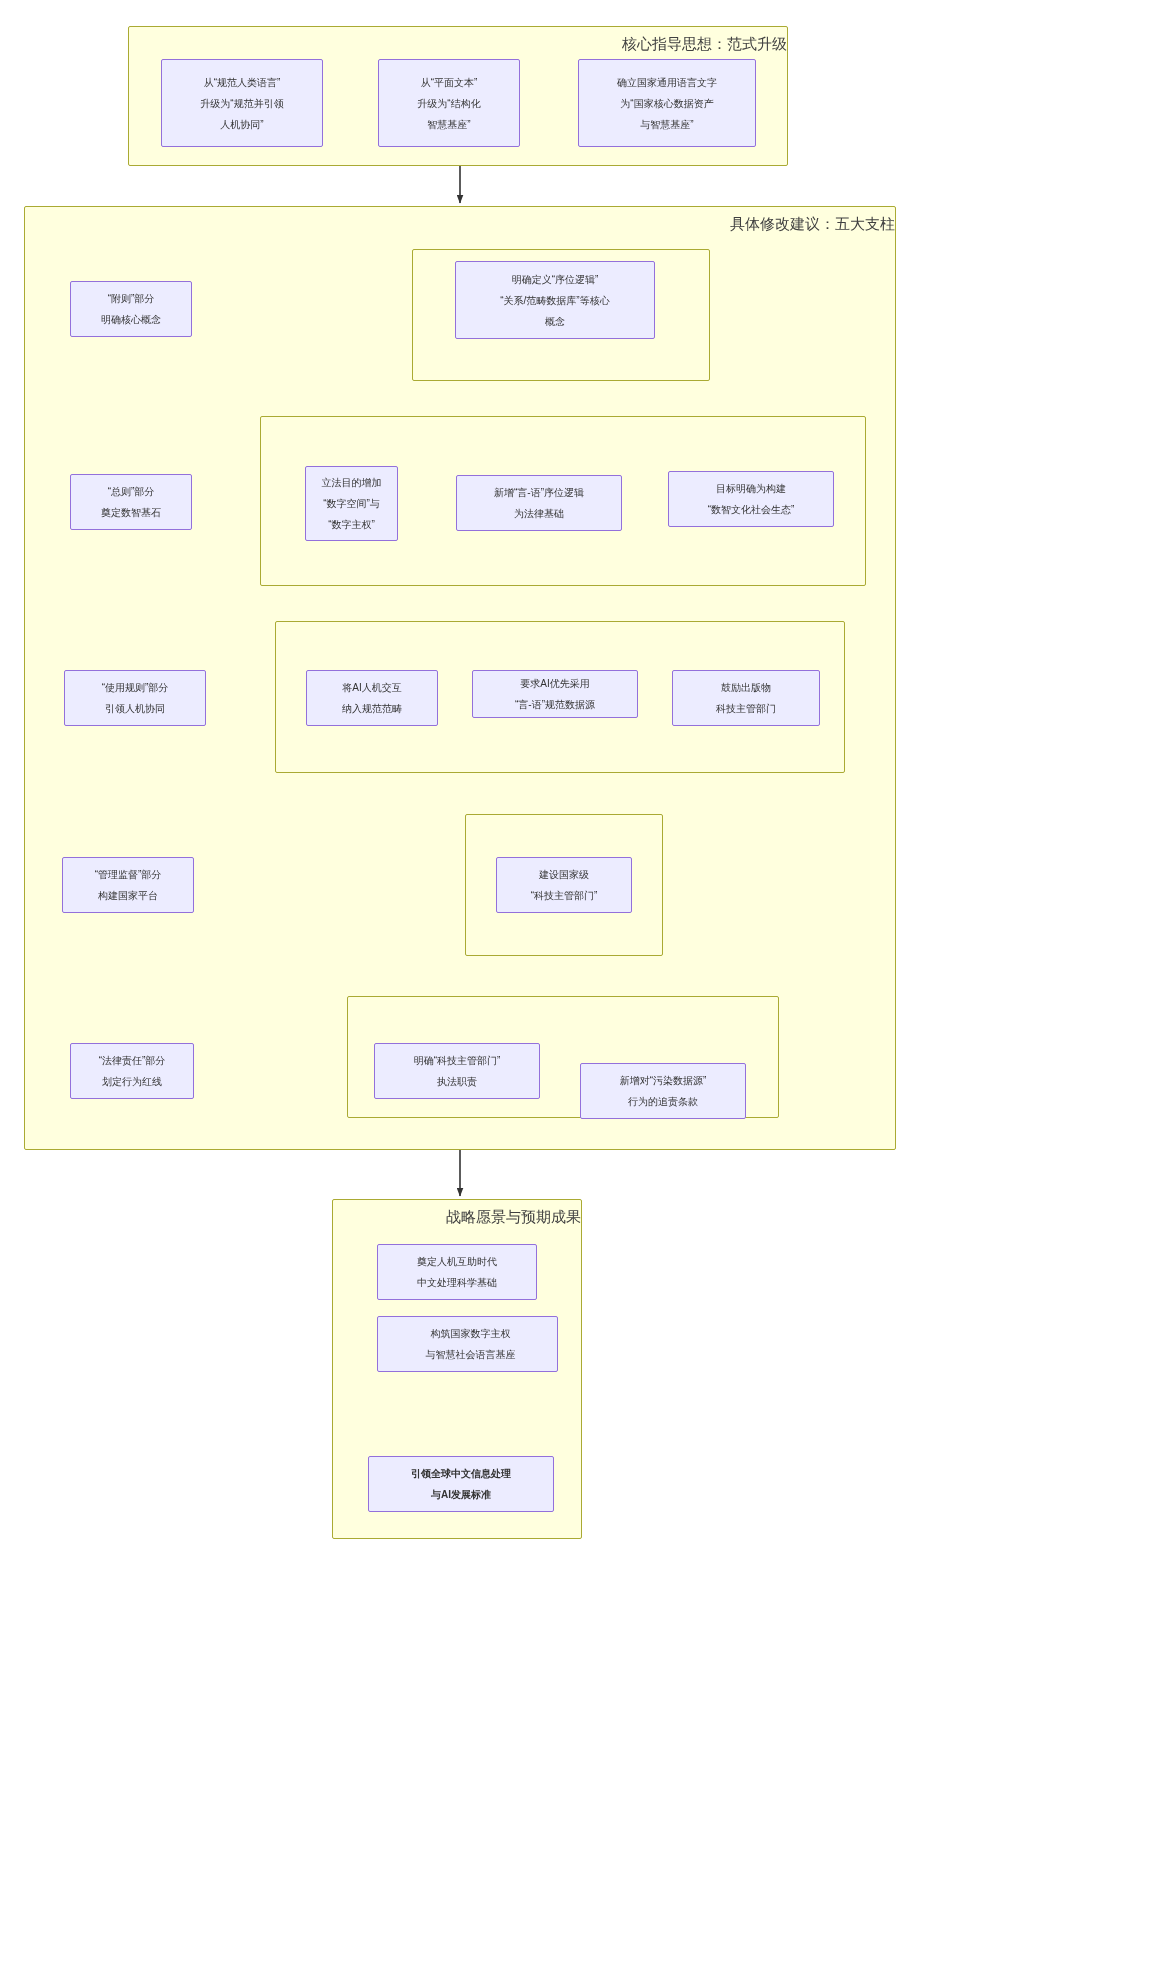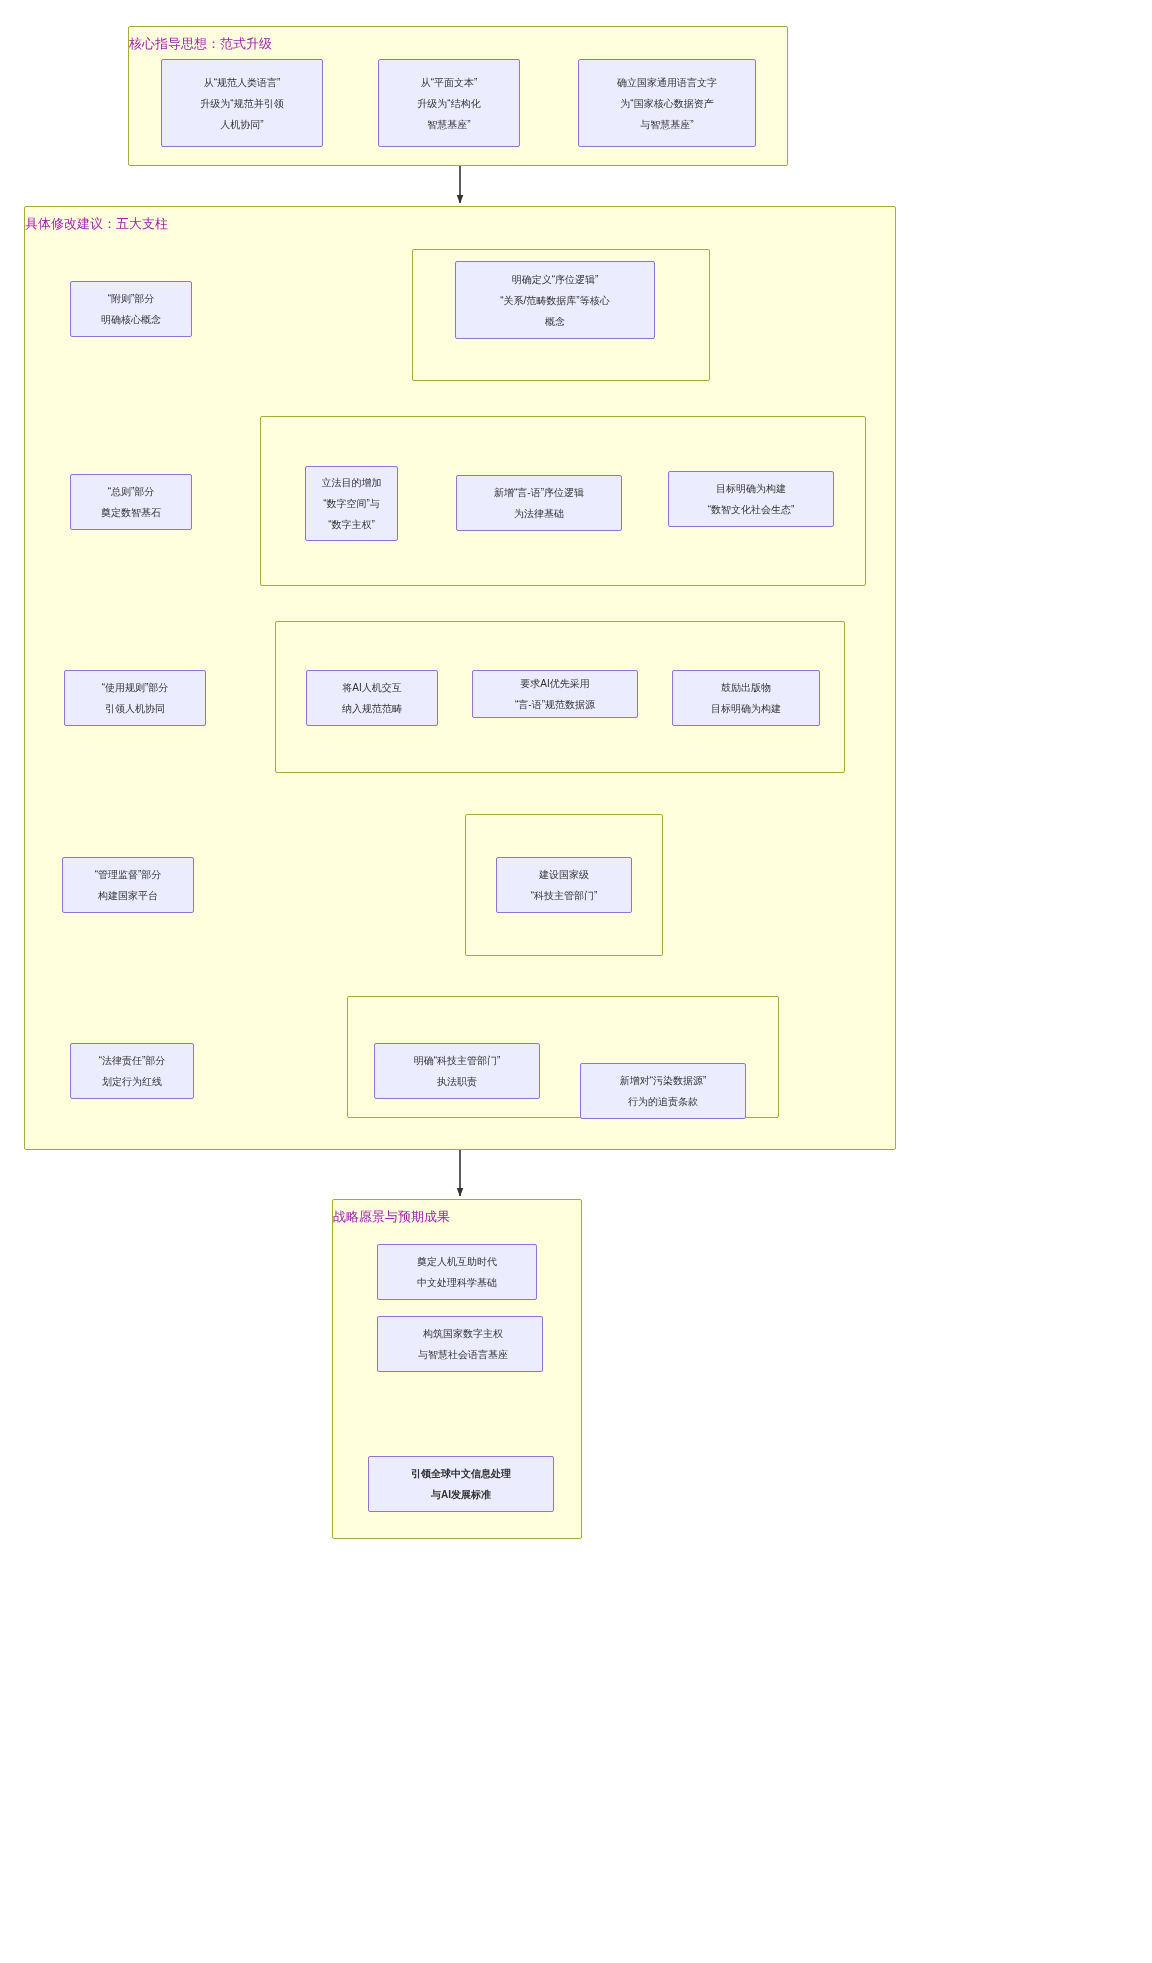--- a/index.html
+++ b/index.html
@@ -29,24 +29,24 @@
     background: #ffffde;
     border: 1px solid #aaaa33;
     border-radius: 2px;
     box-sizing: border-box;
   }
   .cluster-title {
     position: absolute;
     left: 0;
     right: 0;
     top: 8px;
-    text-align: left;
-    font-size: 13px;
+    text-align: right;
+    font-size: 15px;
     line-height: 17px;
-    color: #a21caf;
+    color: #404040;
     white-space: nowrap;
   }
 
   
   .node {
     position: absolute;
     background: #ececff;
     border: 1px solid #9370db;
     border-radius: 2px;
     box-sizing: border-box;
@@ -150,21 +150,21 @@
 <div class="node" style="left:64px; top:670px; width:142px; height:56px;">“使用规则”部分
 引领人机协同</div>
 
 <div class="node" style="left:306px; top:670px; width:132px; height:56px;">将AI人机交互
 纳入规范范畴</div>
 
 <div class="node" style="left:472px; top:670px; width:166px; height:48px;">要求AI优先采用
 “言-语”规范数据源</div>
 
 <div class="node" style="left:672px; top:670px; width:148px; height:56px;">鼓励出版物
-目标明确为构建</div>
+科技主管部门</div>
 
 <div class="cluster-inner" style="left:465px; top:814px; width:198px; height:142px;"></div>
 
 <div class="node" style="left:62px; top:857px; width:132px; height:56px;">“管理监督”部分
 构建国家平台</div>
 
 <div class="node" style="left:496px; top:857px; width:136px; height:56px;">建设国家级
 “科技主管部门”</div>
 
 <div class="cluster-inner" style="left:347px; top:996px; width:432px; height:122px;"></div>
@@ -178,17 +178,17 @@
 <div class="node" style="left:580px; top:1043px; width:166px; height:56px;margin-top:20px;">新增对“污染数据源”
 行为的追责条款</div>
 
 <div class="cluster" style="left:332px; top:1199px; width:250px; height:340px;">
   <div class="cluster-title">战略愿景与预期成果</div>
 </div>
 
 <div class="node" style="left:377px; top:1244px; width:160px; height:56px;">奠定人机互助时代
 中文处理科学基础</div>
 
-<div class="node" style="left:377px; top:1316px; width:166px; height:56px;padding-left:12px;">构筑国家数字主权
+<div class="node" style="left:377px; top:1316px; width:181px; height:56px;padding-left:12px;">构筑国家数字主权
 与智慧社会语言基座</div>
 
 <div class="node" style="left:368px; top:1456px; width:186px; height:56px;font-weight:bold;">引领全球中文信息处理
 与AI发展标准</div>
 
 </body></html>

